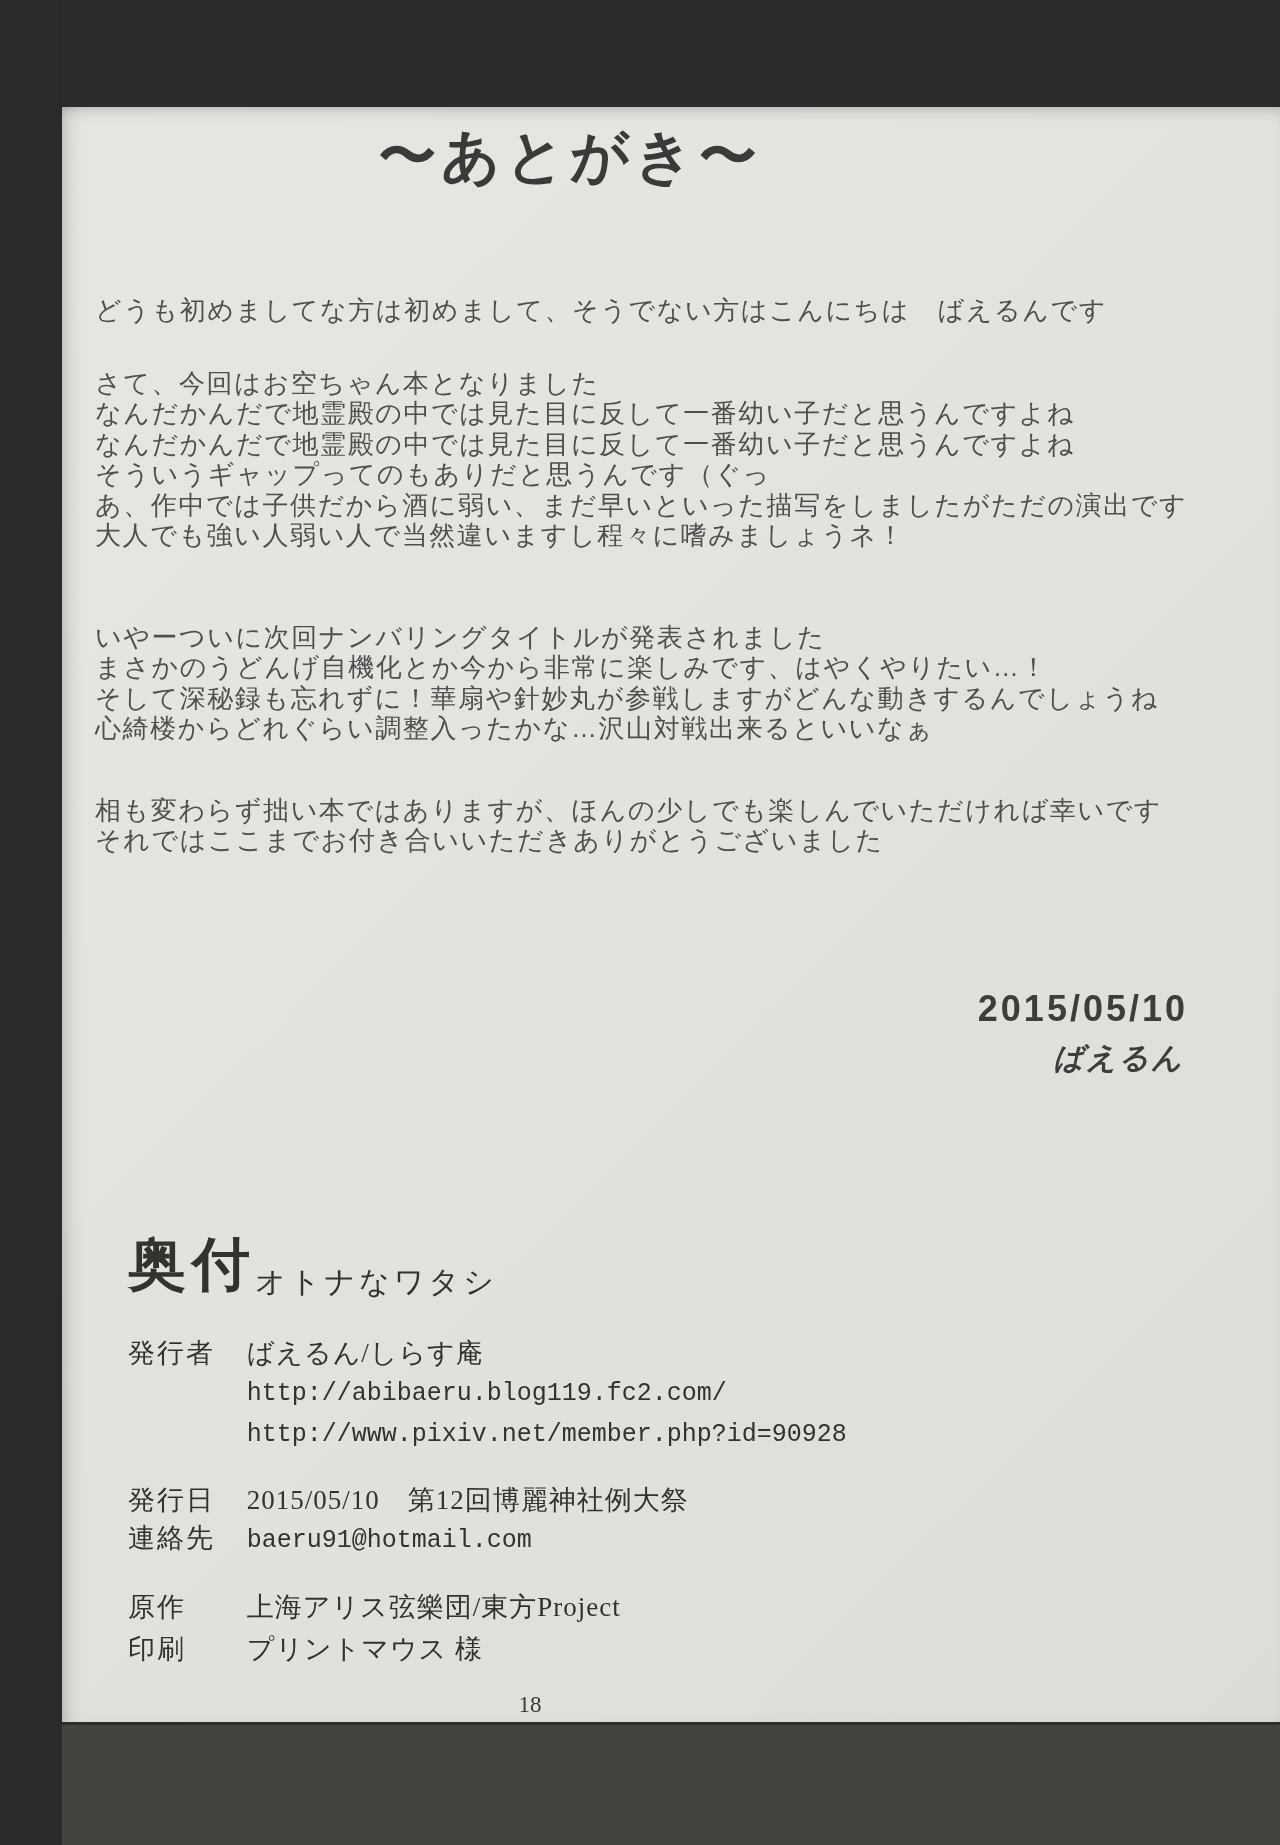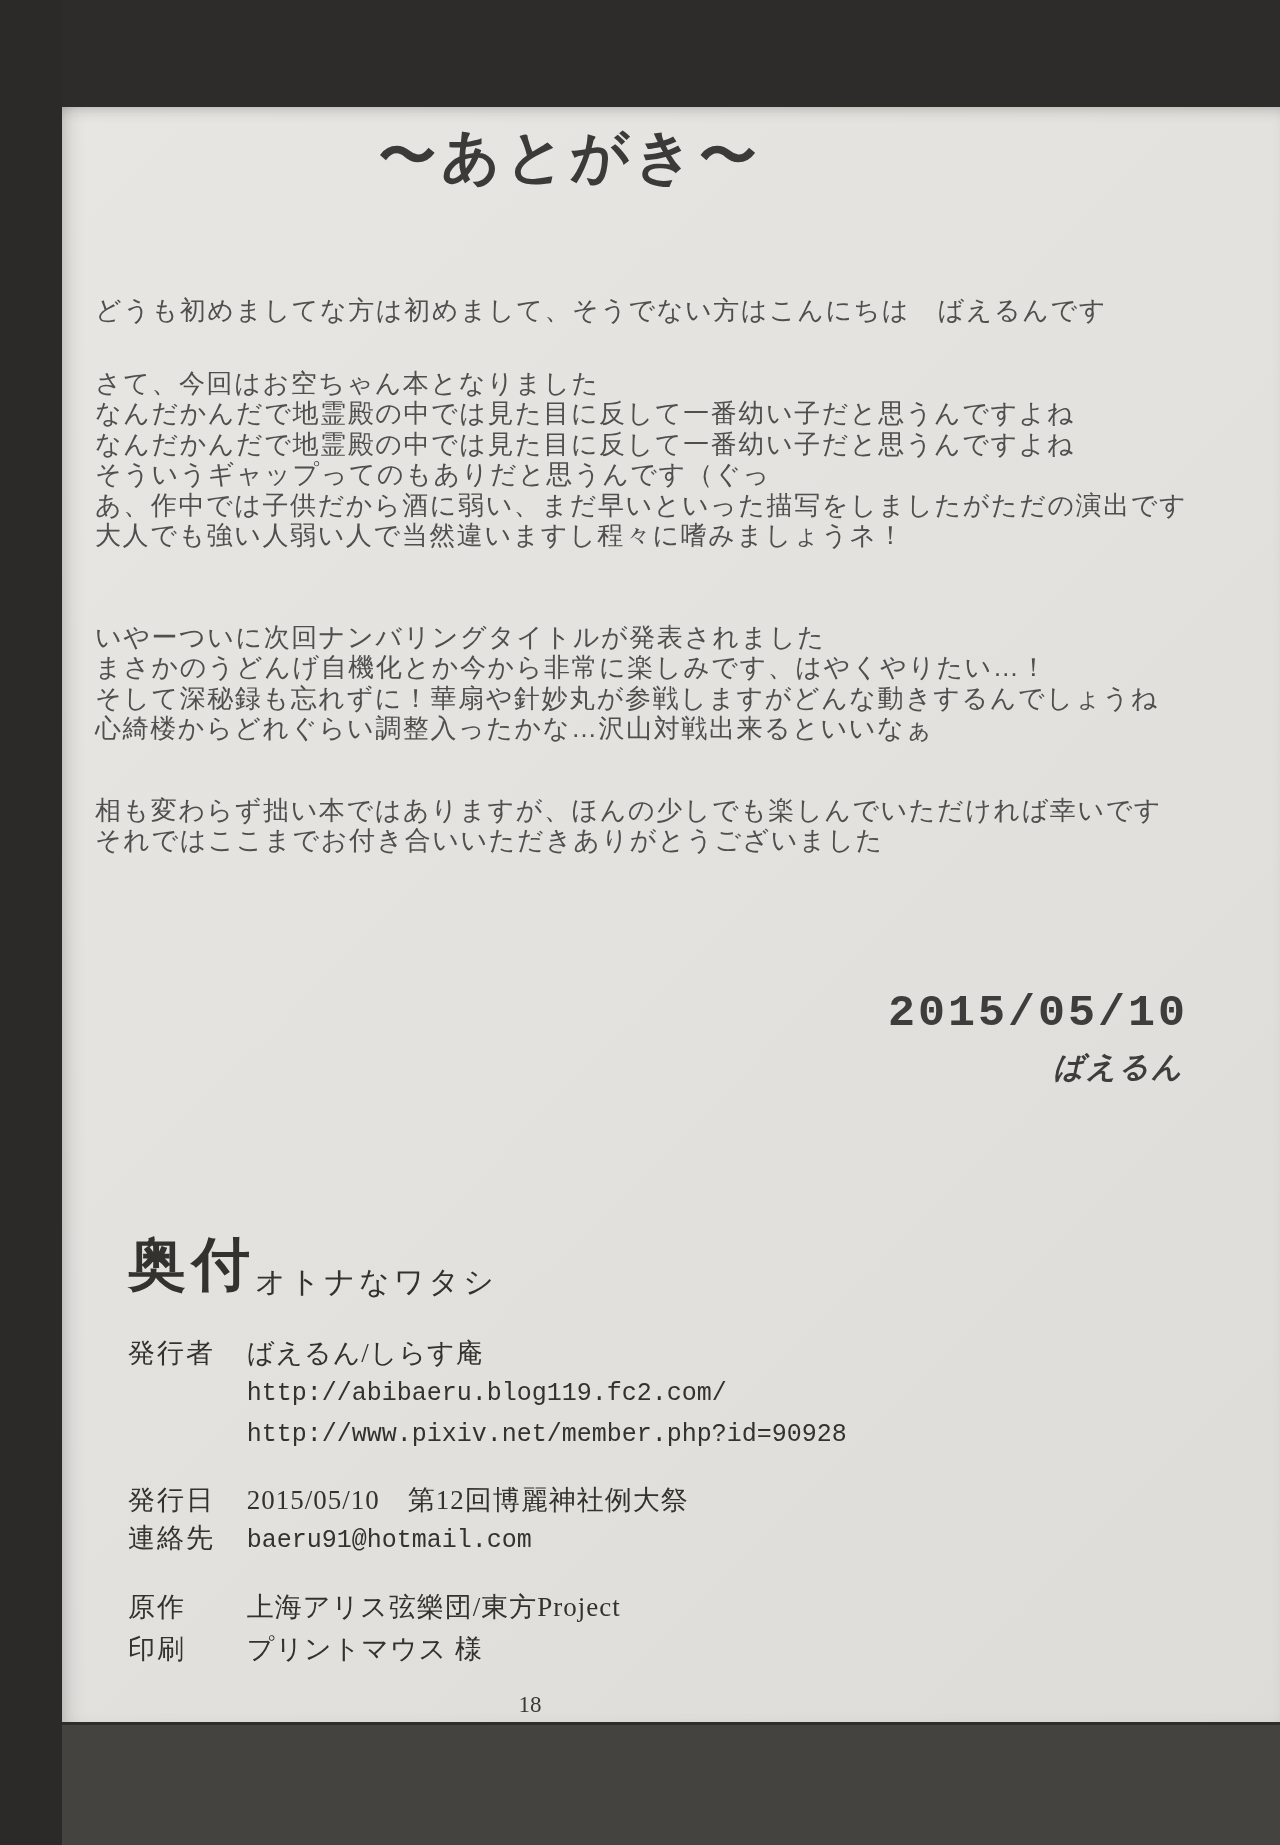--- a/index.html
+++ b/index.html
@@ -39,21 +39,21 @@
   .p-b{top:368px;}
   .p-c{top:622px;}
   .p-d{top:795px;}
   
   .date-sign{
     position:absolute;right:92px;top:988px;
     text-align:right;color:#3e3d3b;
     font-weight:600;
     font-family:"Liberation Sans","DejaVu Sans",sans-serif;
   }
-  .date-sign .d{font-size:45px;letter-spacing:3px;font-family:Liberation Mono, monospace;}
+  .date-sign .d{font-size:36px;letter-spacing:3px;}
   .date-sign .s{font-size:30px;letter-spacing:2px;margin-top:8px;padding-right:4px;font-style:italic;}
   
   .colophon{position:absolute;left:0;top:0;width:1280px;height:1525px;color:#33322f;
     font-family:"Liberation Serif","DejaVu Serif",serif;}
   .col-heading{
     position:absolute;left:128px;top:1226px;
     font-size:58px;font-weight:bold;letter-spacing:6px;
   }
   .col-booktitle{
     position:absolute;left:255px;top:1262px;

